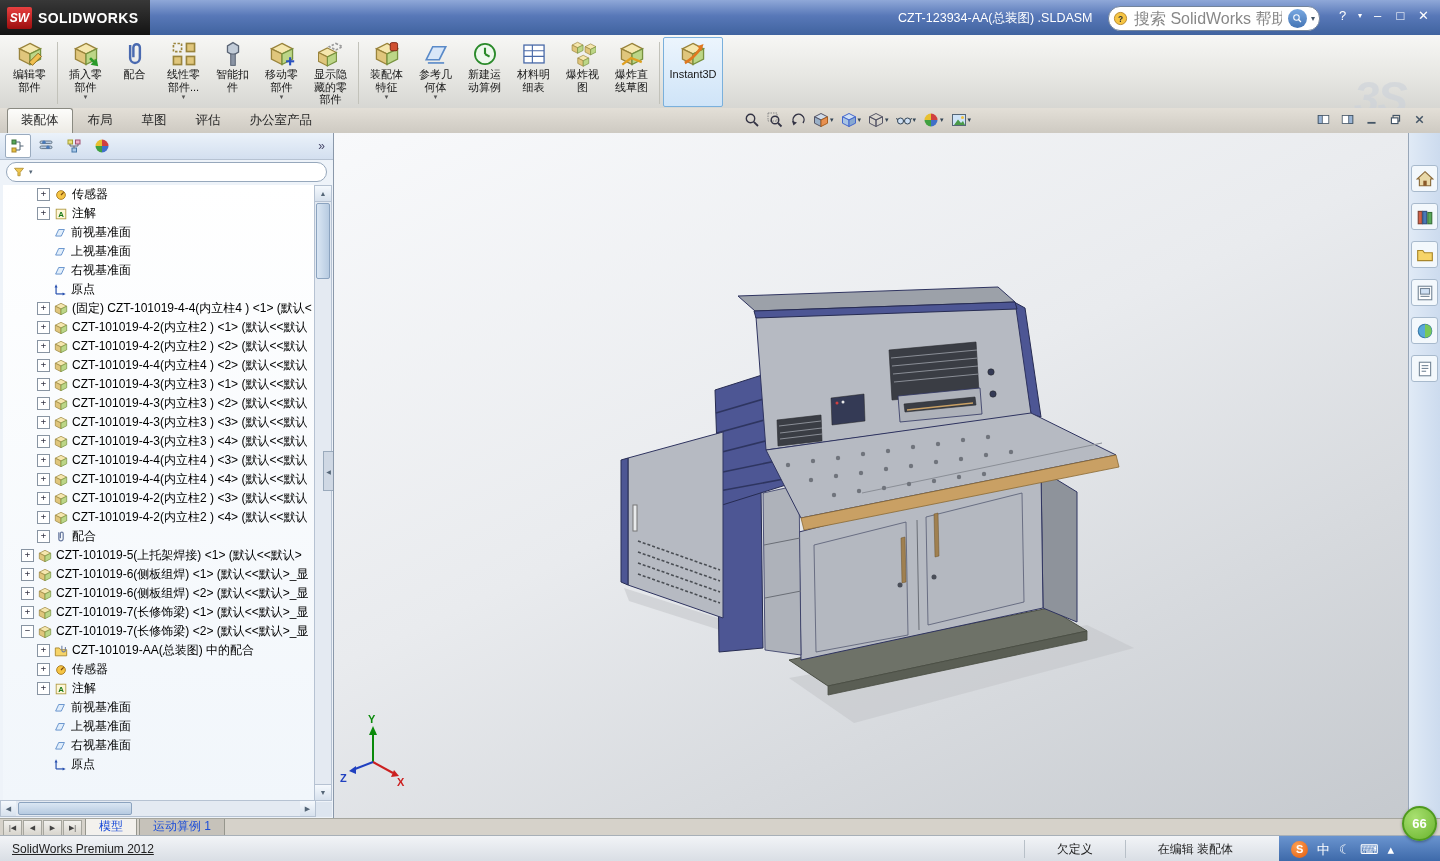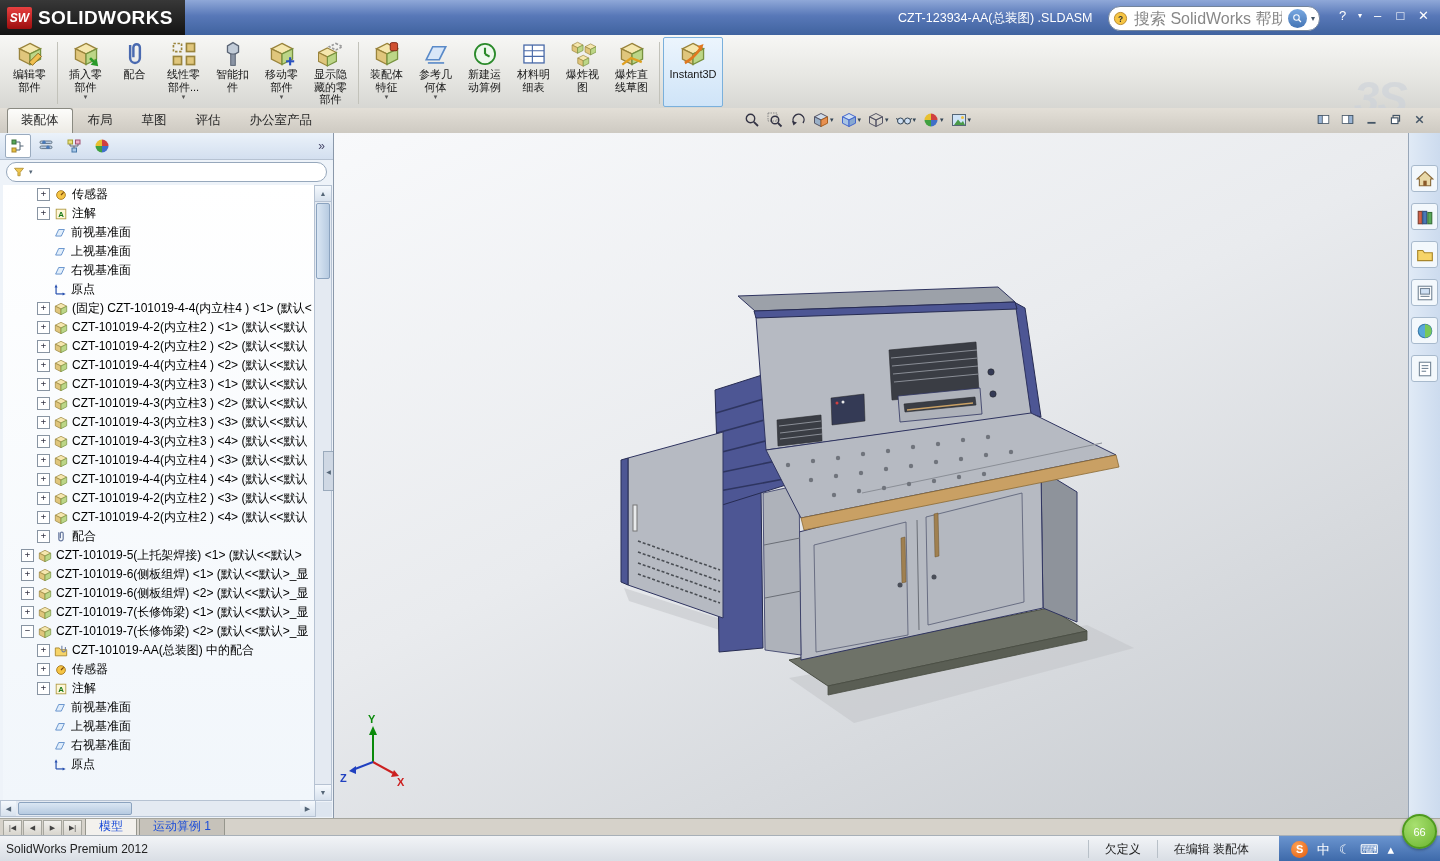--- a/index.html
+++ b/index.html
@@ -5,21 +5,21 @@
   html,body{margin:0;padding:0;background:#777;}
   #app{position:relative;width:1440px;height:861px;overflow:hidden;background:#fff;
        font-family:"Liberation Sans","DejaVu Sans",sans-serif;user-select:none;
        box-shadow:inset 3px 0 0 #4a6aa8, inset -3px 0 0 #4a6aa8, inset 0 -3px 0 #4a6aa8;}
   
   .titlebar{position:absolute;left:0;top:0;right:0;height:35px;
             background:linear-gradient(#8fa8d8 0%,#5878b8 45%,#40639f 100%);display:flex;align-items:center;}
   .logo{display:flex;align-items:center;gap:6px;background:linear-gradient(#3c3c3c,#0e0e0e);height:44px;padding:0 12px 0 7px;}
   .logo-sw{width:25px;height:22px;background:linear-gradient(#e84040,#9c0e0e);color:#fff;font-weight:bold;font-style:italic;
            font-size:12px;display:flex;align-items:center;justify-content:center;border-radius:2px;}
-  .logo-name{color:#fff;font-weight:bold;font-size:19px;letter-spacing:.4px;}
+  .logo-name{color:#fff;font-weight:bold;font-size:14px;letter-spacing:.4px;}
   .menubar{display:flex;align-items:center;margin-left:8px;background:linear-gradient(#fdfdfd,#dde4ee);
            border:1px solid #92a4bd;border-radius:3px;padding:0 5px;height:24px;}
   .menu-item{padding:3px 9px;font-size:12.5px;color:#151515;cursor:default;}
   .menu-pin{display:flex;align-items:center;padding:0 4px;}
   .doc-title{position:absolute;left:898px;top:10px;color:#fff;font-size:12.5px;white-space:nowrap;}
   .searchbox{position:absolute;right:120px;top:6px;width:202px;height:23px;background:#fff;border:1px solid #73849c;
              border-radius:12px;display:flex;align-items:center;padding:0 4px 0 4px;gap:4px;}
   .search-input{flex:1;border:none;outline:none;font-size:16px;color:#333;background:transparent;min-width:0;}
   .search-input::placeholder{color:#888;}
   .search-go{width:19px;height:19px;border-radius:50%;background:linear-gradient(#79a9e2,#4474b4);
@@ -126,31 +126,31 @@
   .bottomband{position:absolute;left:0;right:0;top:818px;height:17px;background:#d6d2ca;border-top:1px solid #a6a69e;
         display:flex;align-items:flex-start;}
   .bnav{display:flex;gap:1px;padding:1px 3px;}
   .bnav-btn{width:17px;height:14px;background:linear-gradient(#f1f0ed,#d8d5cd);border:1px solid #a6a69e;font-size:7px;
         display:flex;align-items:center;justify-content:center;color:#444;}
   .btab{padding:0 13px;height:16px;line-height:15px;font-size:12px;background:#c6c2ba;border:1px solid #96968d;
         border-top:none;color:#1d4ed8;margin-right:2px;}
   .btab.active{background:#f3f1ed;}
   .statusbar{position:absolute;left:0;right:0;top:835px;height:26px;background:linear-gradient(#f2f4f7,#d8dde4);
         border-top:1px solid #a8b0b8;display:flex;align-items:center;font-size:12px;color:#222;}
-  .sb-left{padding-left:6px;}
+  .sb-left{padding-left:12px;text-decoration:underline;}
   .sb-right{margin-left:auto;display:flex;align-items:center;height:100%;}
-  .sb-cell{padding:0 16px;border-left:1px solid #b8c0c8;height:72%;display:flex;align-items:center;white-space:nowrap;}
+  .sb-cell{padding:0 32px;border-left:1px solid #b8c0c8;height:72%;display:flex;align-items:center;white-space:nowrap;}
   .sb-tray{height:100%;background:linear-gradient(#6a94cf,#3c68a8);display:flex;align-items:center;gap:9px;
         padding:0 46px 0 12px;color:#fff;margin-left:14px;}
   .tray-s{width:17px;height:17px;border-radius:50%;background:radial-gradient(circle at 35% 30%,#ffa050,#e05a10);
         color:#fff;font-weight:bold;font-size:11px;display:flex;align-items:center;justify-content:center;}
   .tray-item{font-size:13px;line-height:17px;}
-  .ball{position:absolute;right:3px;bottom:12px;width:31px;height:31px;border-radius:50%;
+  .ball{position:absolute;right:3px;bottom:20px;width:31px;height:31px;border-radius:50%;
         background:radial-gradient(circle at 35% 30%,#a8e070,var(--status_ball_green,#6ab42e));
-        border:2px solid #4e9a1e;color:#fff;font-weight:normal;font-size:11px;display:flex;align-items:center;
+        border:2px solid #4e9a1e;color:#fff;font-weight:bold;font-size:13px;display:flex;align-items:center;
         justify-content:center;z-index:60;box-shadow:0 1px 3px rgba(0,0,0,.35);}
 </style>
 </head>
 <body>
 
 <div id="app">
 
   <div class="titlebar">
     <div class="logo">
       <span class="logo-sw">SW</span>

